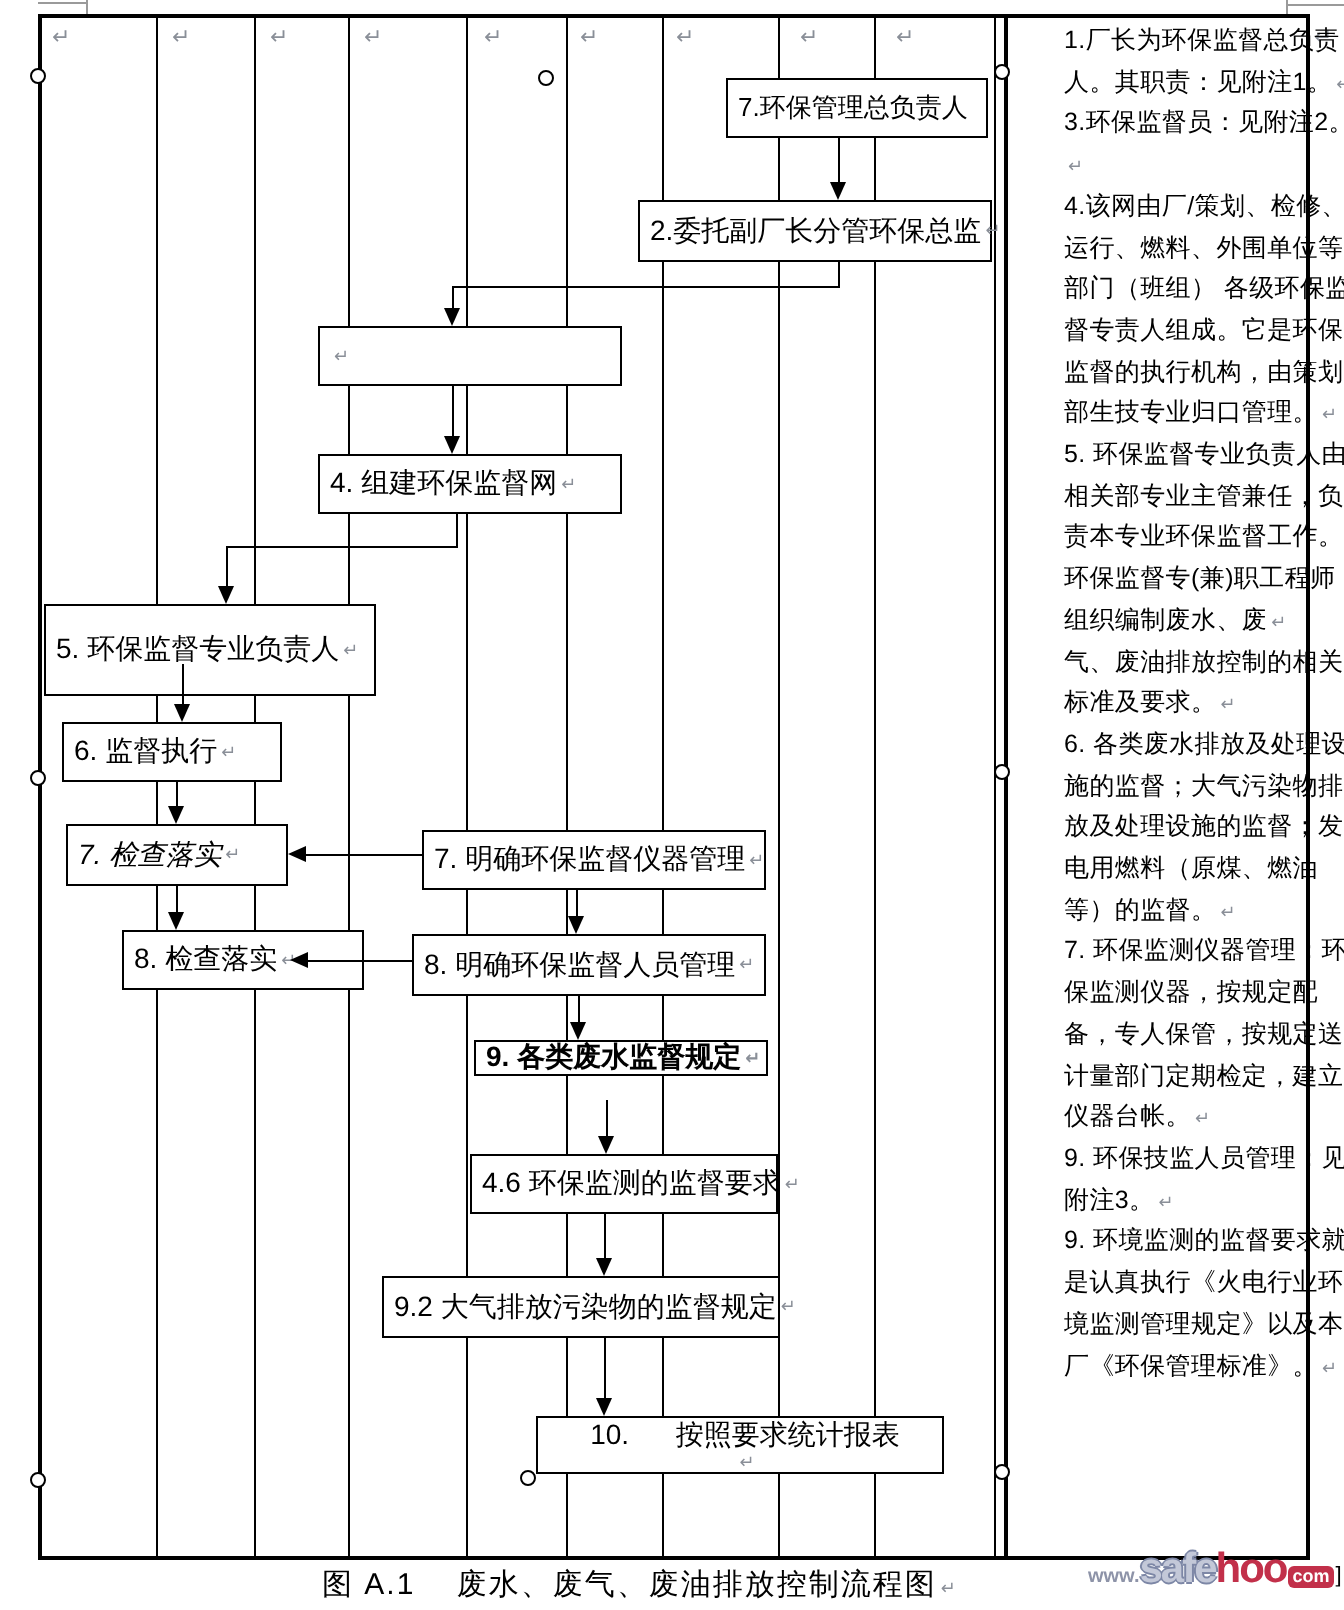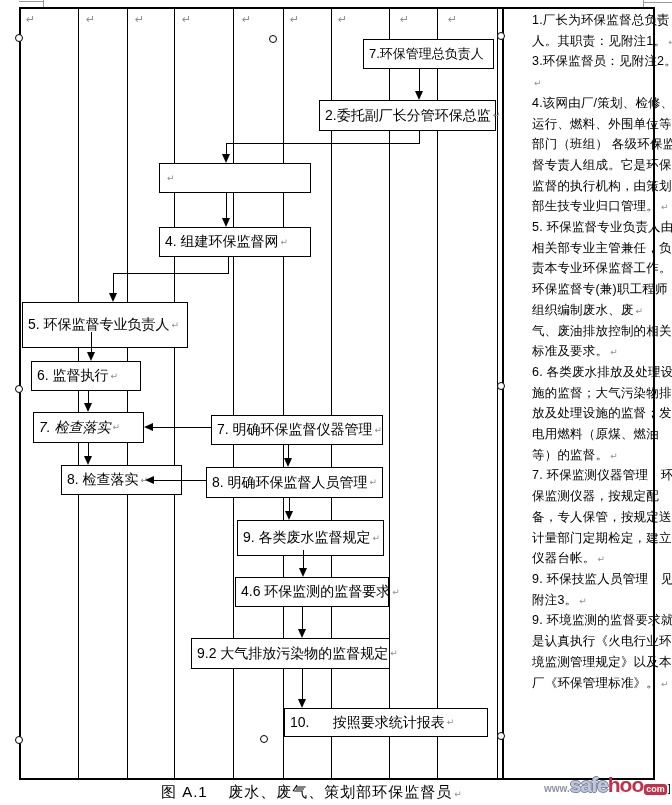--- a/index.html
+++ b/index.html
@@ -96,30 +96,30 @@
   </div>
   <div class="box" style="left:211px;top:415px;width:172px;height:30px;">
     <span>7. 明确环保监督仪器管理</span><span class="pc">↵</span>
   </div>
   <div class="box" style="left:34px;top:465px;width:121px;height:30px;margin-left:27px;">
     <span>8. 检查落实</span><span class="pc">↵</span>
   </div>
   <div class="box" style="left:206px;top:467px;width:177px;height:31px;">
     <span>8. 明确环保监督人员管理</span><span class="pc">↵</span>
   </div>
-  <div class="box" style="left:237px;top:520px;width:147px;height:36px;">
+  <div class="box" style="left:237px;top:520px;width:147px;height:18px;font-weight:bold;">
     <span>9. 各类废水监督规定</span><span class="pc">↵</span>
   </div>
   <div class="box" style="left:235px;top:577px;width:154px;height:30px;">
     <span>4.6 环保监测的监督要求</span><span class="pc">↵</span>
   </div>
   <div class="box" style="left:191px;top:638px;width:199px;height:31px;">
     <span>9.2 大气排放污染物的监督规定</span><span class="pc">↵</span>
   </div>
-  <div class="box" style="left:284px;top:708px;width:204px;height:29px;">
+  <div class="box" style="left:268px;top:708px;width:204px;height:29px;flex-direction:column;">
     <span>10.      按照要求统计报表</span><span class="pc">↵</span>
   </div>
 
   <div class="ln" style="left:419px;top:69px;width:1px;height:23px;"></div>
   <div class="ah down" style="left:415px;top:91px;"></div>
 
   <div class="ln" style="left:419px;top:131px;width:1px;height:13px;"></div>
   <div class="ln" style="left:226px;top:143px;width:194px;height:1px;"></div>
   <div class="ln" style="left:226px;top:143px;width:1px;height:12px;"></div>
   <div class="ah down" style="left:222px;top:154px;"></div>
@@ -177,21 +177,21 @@
     <p class="note"><span>4.该网由厂/策划、检修、运行、燃料、外围单位等部门（班组） 各级环保监督专责人组成。它是环保监督的执行机构，由策划部生技专业归口管理。</span><span class="pc">↵</span></p>
     <p class="note"><span>5. 环保监督专业负责人由相关部专业主管兼任，负责本专业环保监督工作。环保监督专(兼)职工程师组织编制废水、废</span><span class="pc">↵</span></p>
     <p class="note"><span>气、废油排放控制的相关标准及要求。</span><span class="pc">↵</span></p>
     <p class="note"><span>6. 各类废水排放及处理设施的监督；大气污染物排放及处理设施的监督；发电用燃料（原煤、燃油等）的监督。</span><span class="pc">↵</span></p>
     <p class="note"><span>7. 环保监测仪器管理：环保监测仪器，按规定配备，专人保管，按规定送计量部门定期检定，建立仪器台帐。</span><span class="pc">↵</span></p>
     <p class="note"><span>9. 环保技监人员管理：见附注3。</span><span class="pc">↵</span></p>
     <p class="note"><span>9. 环境监测的监督要求就是认真执行《火电行业环境监测管理规定》以及本厂《环保管理标准》。</span><span class="pc">↵</span></p>
 
   </div>
 
-  <div class="caption"><span>图 A.1    废水、废气、策划部环保监督员</span><span class="pc">↵</span></div>
+  <div class="caption"><span>图 A.1    废水、废气、废油排放控制流程图</span><span class="pc">↵</span></div>
 
   <div class="wm">
     <span class="wm-www">www.</span>
       <span class="wm-safe">safe</span>
       <span class="wm-hoo">hoo</span>
       <span class="wm-com">com</span>
       <span class="wm-bracket">]</span>
   </div>
 
 </div>

